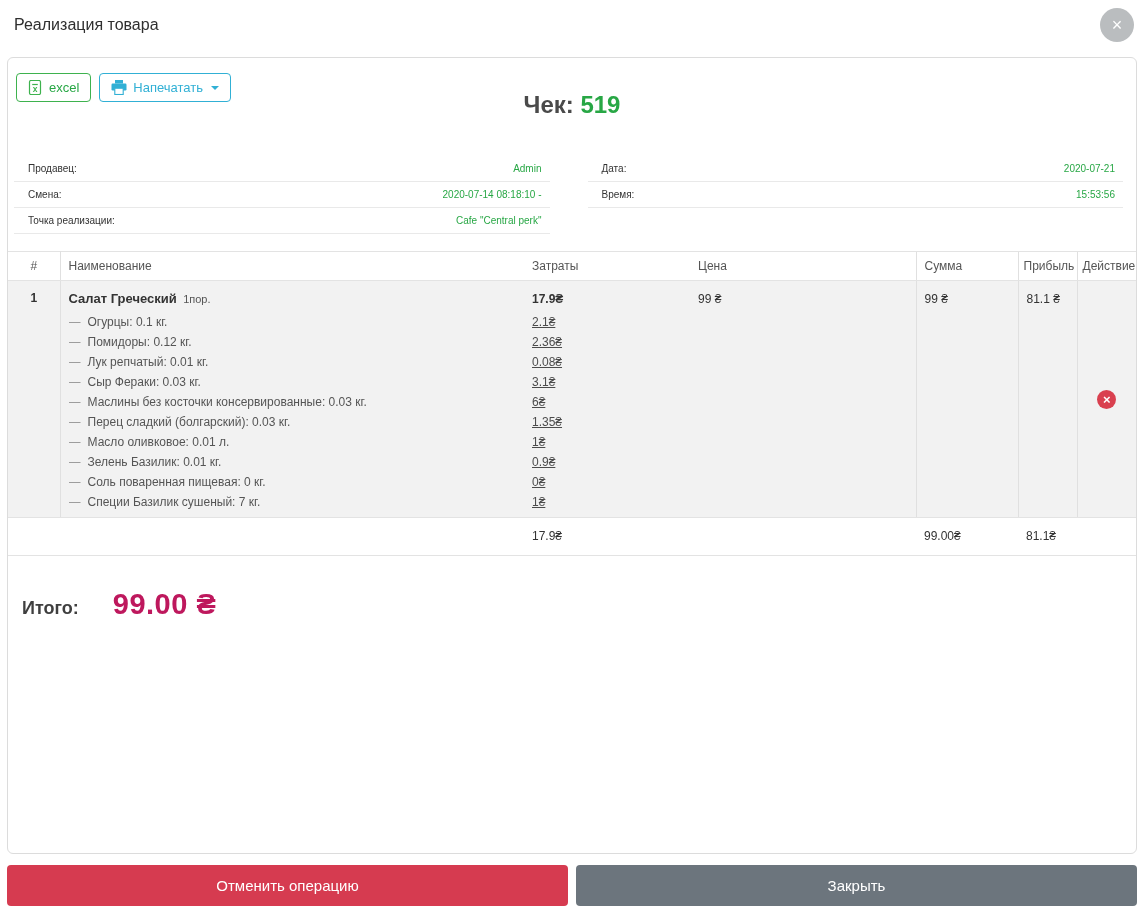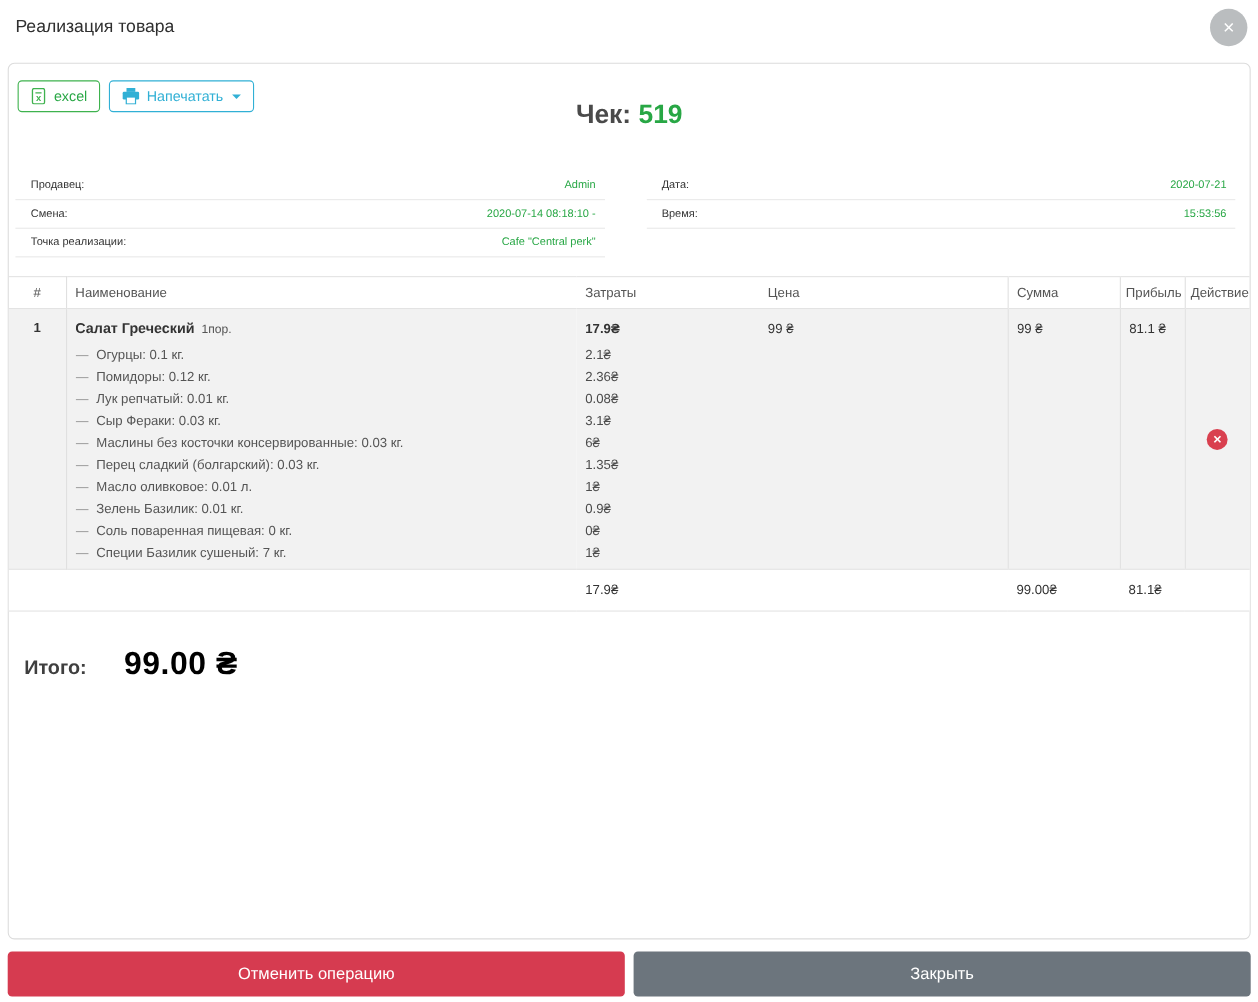--- a/index.html
+++ b/index.html
@@ -73,32 +73,32 @@
     padding: 5px 8px; border-bottom: 1px solid #e3e3e3;
   }
   td.c-num { font-weight: bold; font-size: 12px; color: #333; padding-top: 10px; }
   td.c-action { vertical-align: middle; text-align: center; }
   .line { height: 20px; line-height: 20px; font-size: 12px; color: #555; white-space: nowrap; overflow: hidden; }
   .line.main { height: 26px; line-height: 26px; }
   .prod-name { font-size: 13px; font-weight: bold; color: #333; }
   .portion { font-size: 11px; color: #555; margin-left: 3px; }
   .dash { color: #929292; margin-right: 7px; }
   .cost-main { font-weight: bold; color: #333; }
-  .cost-val { color: #4c4c4c; cursor: pointer; }
+  .cost-val { color: #4c4c4c; text-decoration: underline; cursor: pointer; }
   .cell-val { font-size: 12px; color: #333; }
   .x-circle {
     display: inline-block; width: 19px; height: 19px; border-radius: 50%;
     background: #d9404f; color: #fff; font-size: 13px; font-weight: bold;
     line-height: 19px; text-align: center; cursor: pointer;
   }
   tfoot td { background: #fff; padding: 11px 8px 12px 8px; font-size: 12px; color: #333; border-bottom: 1px solid #e3e3e3; }
   
   .summary { margin: 32px 0 0 14px; display: flex; align-items: baseline; }
   .summary-label { font-size: 18px; font-weight: bold; color: #3f3f3f; }
-  .summary-value { font-size: 29px; font-weight: bold; color: #000000; margin-left: 34px; letter-spacing: 0.5px; }
+  .summary-value { font-size: 29px; font-weight: bold; color: #be185d; margin-left: 34px; letter-spacing: 0.5px; }
   
   .footer { margin: 11px 7px 0 7px; display: flex; gap: 8px; }
   .footer button {
     flex: 1; height: 41px; border: none; border-radius: 4px;
     color: #fff; font-size: 15px; cursor: pointer;
     font-family: "Liberation Sans", sans-serif;
   }
   .btn-cancel { background: #d63b50; }
   .btn-close-footer { background: #6c757d; }
 </style>

